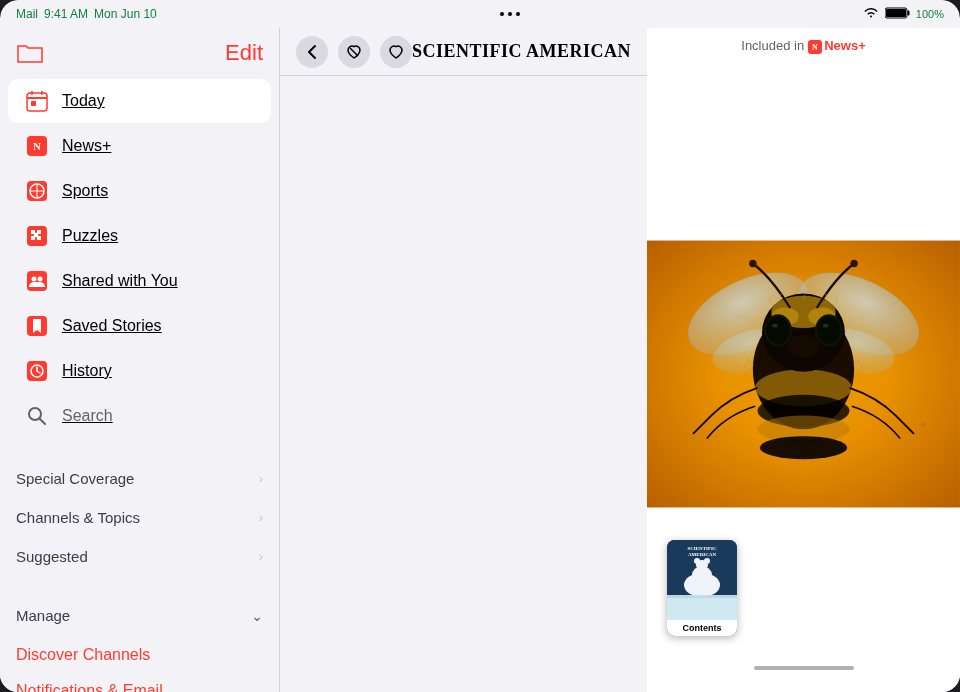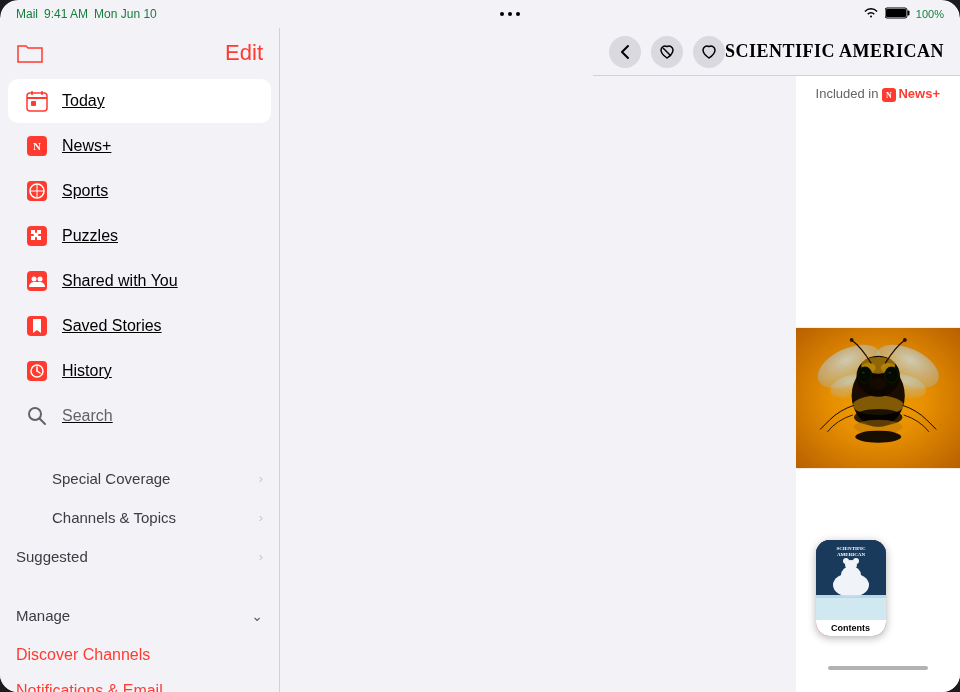--- a/index.html
+++ b/index.html
@@ -98,21 +98,20 @@
     }
 
     .expandable-item {
       display: flex;
       align-items: center;
       justify-content: space-between;
       padding: 11px 16px;
       cursor: pointer;
       font-size: 15px;
       color: #3c3c43;
-      margin-left: 36px;
     }
 
     .expandable-chevron {
       color: #c7c7cc;
       font-size: 13px;
     }
 
     .manage-section {
       padding: 4px 0;
     }
@@ -138,23 +137,22 @@
       font-size: 16px;
       color: #ff3b30;
       cursor: pointer;
       font-weight: 400;
     }
 
     
     .content-area {
       flex: 1;
       display: flex;
-      flex-direction: column;
+      flex-direction: row;
       overflow: hidden;
-      align-items: flex-end;
     }
 
     
     .article-toolbar {
       display: flex;
       align-items: center;
       justify-content: space-between;
       padding: 8px 16px;
       background: #f2f2f7;
       border-bottom: 1px solid #d1d1d6;
@@ -241,21 +239,21 @@
       overflow: hidden;
     }
 
     
     .magazine-thumb {
       position: absolute;
       bottom: 50px;
       left: 20px;
       width: 70px;
       background: #be185d;
-      border-radius: 14px;
+      border-radius: 8px;
       overflow: hidden;
       box-shadow: 0 2px 8px rgba(0,0,0,0.3);
     }
 
     .magazine-thumb-image {
       width: 100%;
       height: 80px;
       background: linear-gradient(135deg, #1a3a5c 0%, #2d6a8a 50%, #4a8fa8 100%);
       display: flex;
       align-items: center;

